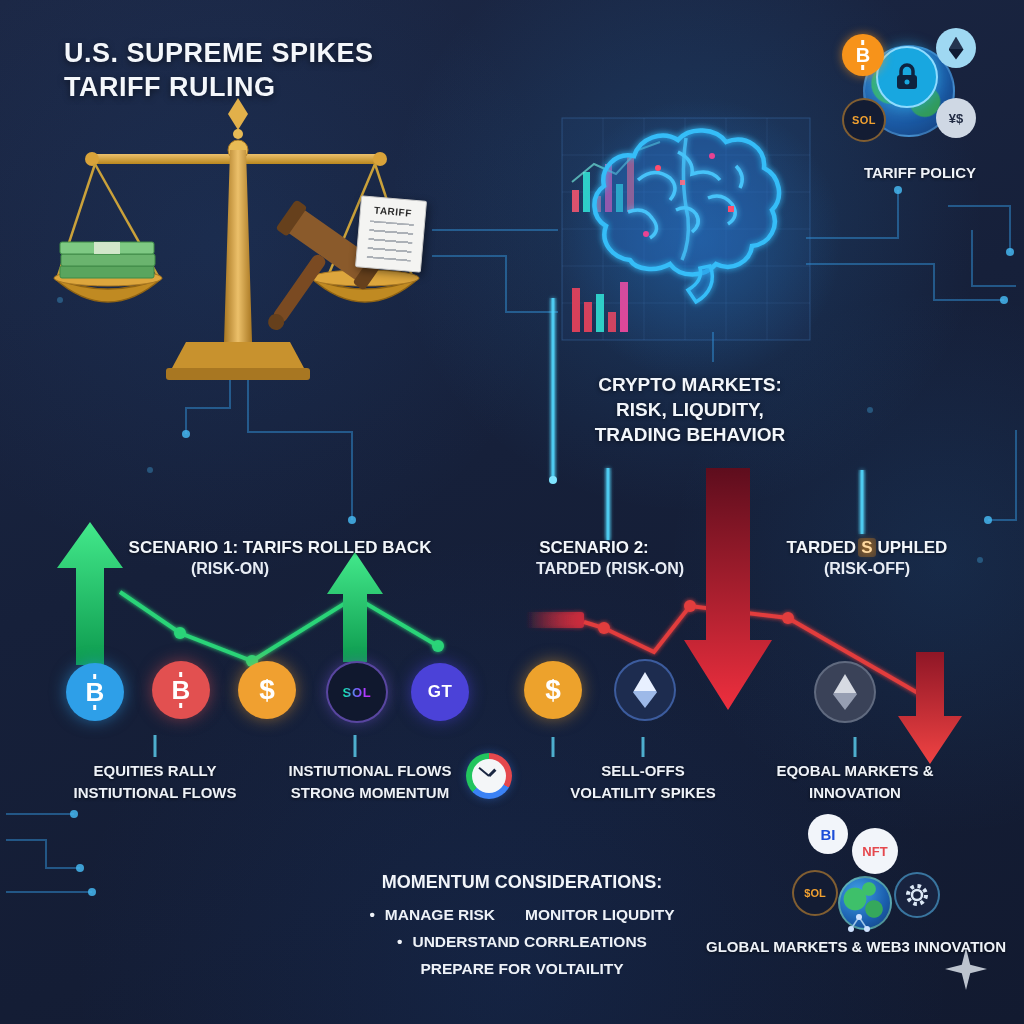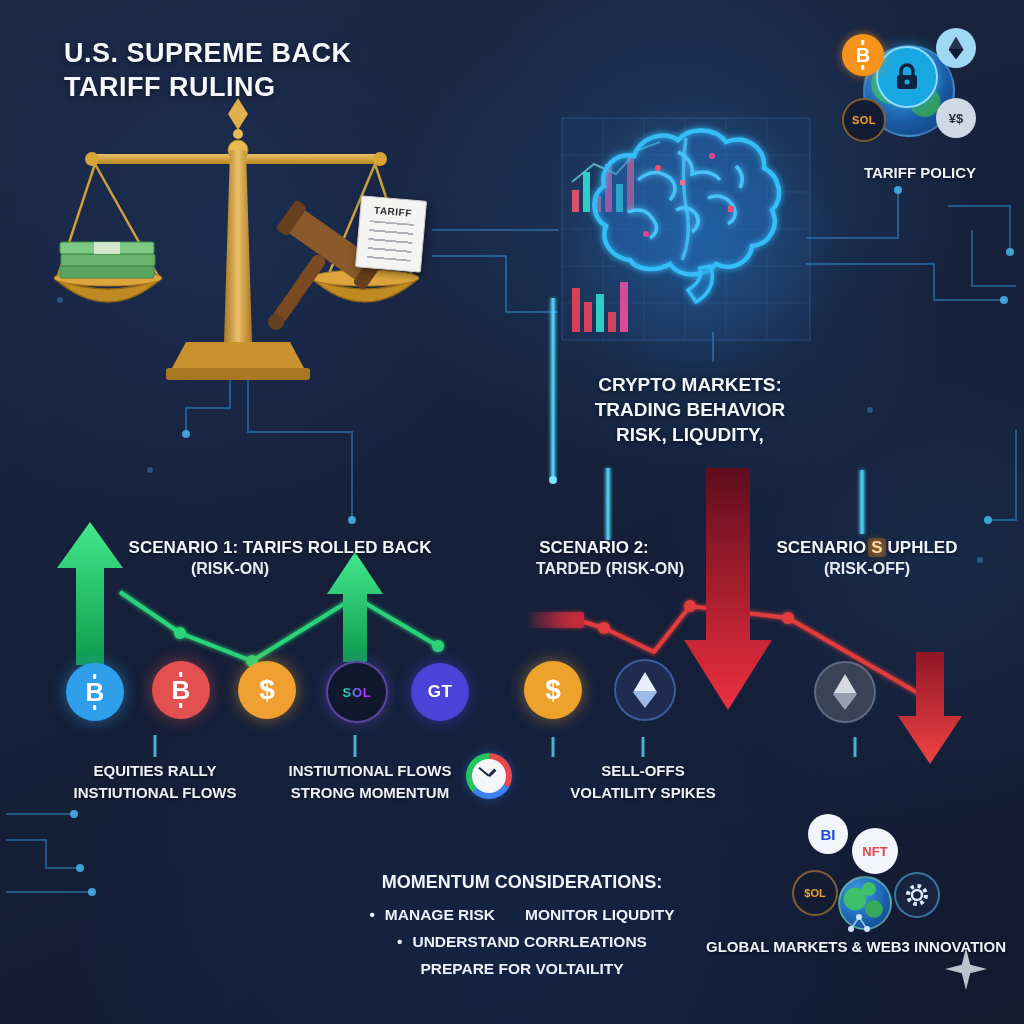--- a/index.html
+++ b/index.html
@@ -217,21 +217,21 @@
     <g stroke="#58c8e8" stroke-width="3" opacity=".85">
       <line x1="155" y1="735" x2="155" y2="757"></line>
       <line x1="355" y1="735" x2="355" y2="757"></line>
       <line x1="553" y1="737" x2="553" y2="757"></line>
       <line x1="643" y1="737" x2="643" y2="757"></line>
       <line x1="855" y1="737" x2="855" y2="757"></line>
     </g>
   </svg>
 
   <div class="abs title" style="left:64px;top:36px;">
-    <div>U.S. SUPREME BACK</div>
+    <div>U.S. SUPREME SPIKES</div>
     <div>TARIFF RULING</div>
   </div>
 
   <svg class="abs" style="left:30px;top:92px;" width="420" height="300" viewBox="0 0 420 300">
     <defs>
       <linearGradient id="goldV" x1="0" y1="0" x2="1" y2="0">
         <stop offset="0" stop-color="#a87722"></stop>
           <stop offset=".5" stop-color="#ecc06a"></stop>
           <stop offset="1" stop-color="#a87722"></stop>
       </linearGradient>
@@ -316,22 +316,22 @@
       <circle cx="98" cy="58" r="3" fill="#ff4d6d"></circle>
       <circle cx="152" cy="46" r="3" fill="#e84393"></circle>
       <rect x="168" y="96" width="6" height="6" fill="#ff4d6d"></rect>
       <circle cx="86" cy="124" r="3" fill="#e84393"></circle>
       <rect x="120" y="70" width="5" height="5" fill="#ff6b81" opacity=".9"></rect>
     </g>
   </svg>
 
   <div class="abs caption center" style="left:545px;top:372px;width:290px;">
     <div>CRYPTO MARKETS:</div>
+    <div>RISK, LIQUDITY,</div>
     <div>TRADING BEHAVIOR</div>
-    <div>RISK, LIQUDITY,</div>
   </div>
 
   <div class="abs" style="left:838px;top:20px;width:164px;height:170px;">
     <div class="globe abs" style="left:25px;top:25px;width:88px;height:88px;opacity:.9;border:2px solid rgba(120,200,255,.4);"></div>
     <div class="badge" style="left:38px;top:26px;width:58px;height:58px;background:#18a7e0;border:2px solid #8fdcff;box-shadow:0 0 14px rgba(40,170,230,.7);">
       <svg width="26" height="30" viewBox="0 0 26 30">
         <path d="M7,14 V9 a6,6 0 0 1 12,0 V14" fill="none" stroke="#0e2340" stroke-width="3.5"></path>
         <rect x="3" y="13" width="20" height="14" rx="3" fill="#0e2340"></rect>
         <circle cx="13" cy="20" r="2.5" fill="#18a7e0"></circle>
       </svg>
@@ -351,21 +351,21 @@
     <div class="abs center label-strong" style="left:0;top:144px;width:164px;">TARIFF POLICY</div>
   </div>
 
   <div class="abs center scen-title" style="left:120px;top:538px;width:320px;">SCENARIO 1: TARIFS ROLLED BACK</div>
   <div class="abs center scen-sub" style="left:120px;top:560px;width:220px;">(RISK-ON)</div>
 
   <div class="abs center scen-title" style="left:474px;top:538px;width:240px;">SCENARIO 2:</div>
   <div class="abs center scen-sub" style="left:490px;top:560px;width:240px;">TARDED (RISK-ON)</div>
 
   <div class="abs center scen-title" style="left:756px;top:538px;width:222px;">
-    <span>SCENARIO</span><span class="hl">S</span><span>UPHLED</span>
+    <span>TARDED</span><span class="hl">S</span><span>UPHLED</span>
   </div>
   <div class="abs center scen-sub" style="left:756px;top:560px;width:222px;">(RISK-OFF)</div>
 
   <div class="coin c-blue" style="left:66px;top:663px;">
     <span class="bsym">B</span>
     </div>
   <div class="coin c-red" style="left:152px;top:661px;">
     <span class="bsym">B</span>
     </div>
   <div class="coin c-orange" style="left:238px;top:661px;">
@@ -391,20 +391,24 @@
     <div>EQUITIES RALLY</div>
     <div>INSTIUTIONAL FLOWS</div>
   </div>
   <div class="abs center out-label" style="left:250px;top:760px;width:240px;">
     <div>INSTIUTIONAL FLOWS</div>
     <div>STRONG MOMENTUM</div>
   </div>
   <div class="abs center out-label" style="left:523px;top:760px;width:240px;">
     <div>SELL-OFFS</div>
     <div>VOLATILITY SPIKES</div>
+  </div>
+  <div class="abs center out-label" style="left:735px;top:760px;width:240px;">
+    <div>EQOBAL MARKETS &amp;</div>
+    <div>INNOVATION</div>
   </div>
 
   <div class="clock abs" style="left:466px;top:753px;">
     <div class="clock-face">
       <div class="hand h"></div>
       <div class="hand m"></div>
     </div>
   </div>
 
   <div class="abs center" style="left:262px;top:872px;width:520px;">

